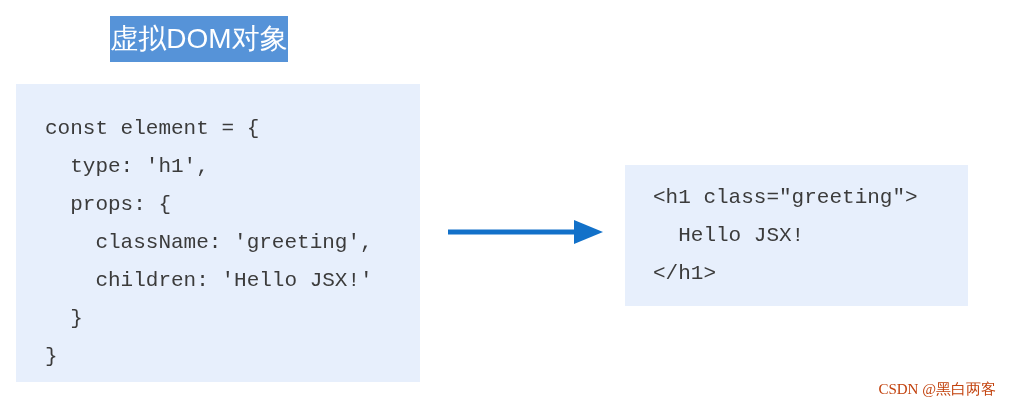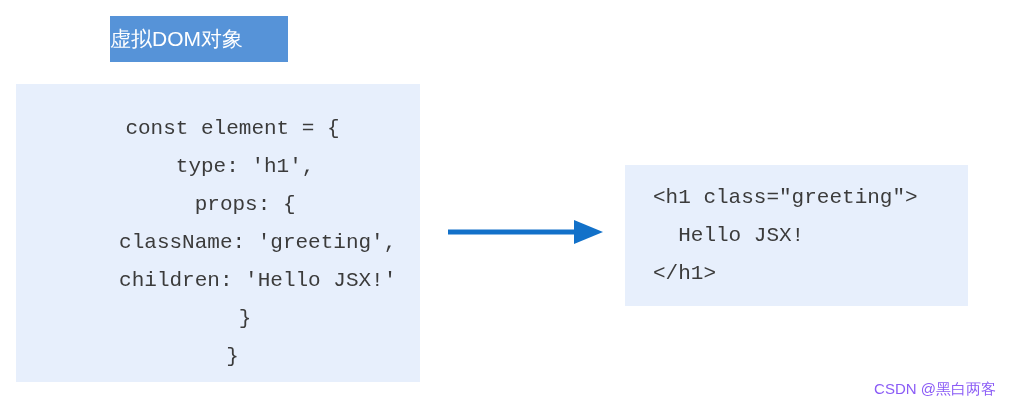--- a/index.html
+++ b/index.html
@@ -11,33 +11,34 @@
     width: 1010px;
     height: 409px;
     background: #ffffff;
     overflow: hidden;
   }
 
   .badge {
     position: absolute;
     background: #5693d8;
     color: #ffffff;
-    font-size: 21px;
+    font-size: 28px;
     display: flex;
     align-items: center;
+    justify-content: center;
     font-family: "Liberation Sans", sans-serif;
   }
   .badge--vdom  { left: 110px; top: 16px;  width: 178px; height: 46px; }
   .badge--html  { left: 708px; top: 95px;  width: 180px; height: 48px; }
 
   .code-box {
     position: absolute;
     background: #e7effc;
   }
-  .code-box--left  { left: 16px;  top: 84px;  width: 404px; height: 298px; padding: 26px 0 0 29px; text-align: center; }
+  .code-box--left  { left: 16px;  top: 84px;  width: 404px; height: 298px; padding: 26px 0 0 29px; }
   .code-box--right { left: 625px; top: 165px; width: 343px; height: 141px; padding: 14px 0 0 28px; }
 
   .code-box pre {
     font-family: "Liberation Mono", "DejaVu Sans Mono", monospace;
     font-size: 21px;
     line-height: 38px;
     color: #3b3b3b;
     white-space: pre;
   }
 
@@ -47,22 +48,22 @@
     top: 216px;
     width: 160px;
     height: 32px;
   }
 
   .watermark {
     position: absolute;
     right: 14px;
     bottom: 10px;
     font-size: 15px;
-    color: #8b5cf6;
-    font-family: Liberation Sans, sans-serif;
+    color: #c2410c;
+    font-family: Liberation Serif, serif;
     margin-top: 39px;
   }
 </style>
 </head>
 <body>
 
 <div class="canvas">
 
   <div class="badge badge--vdom">
     <span>虚拟DOM对象</span>

